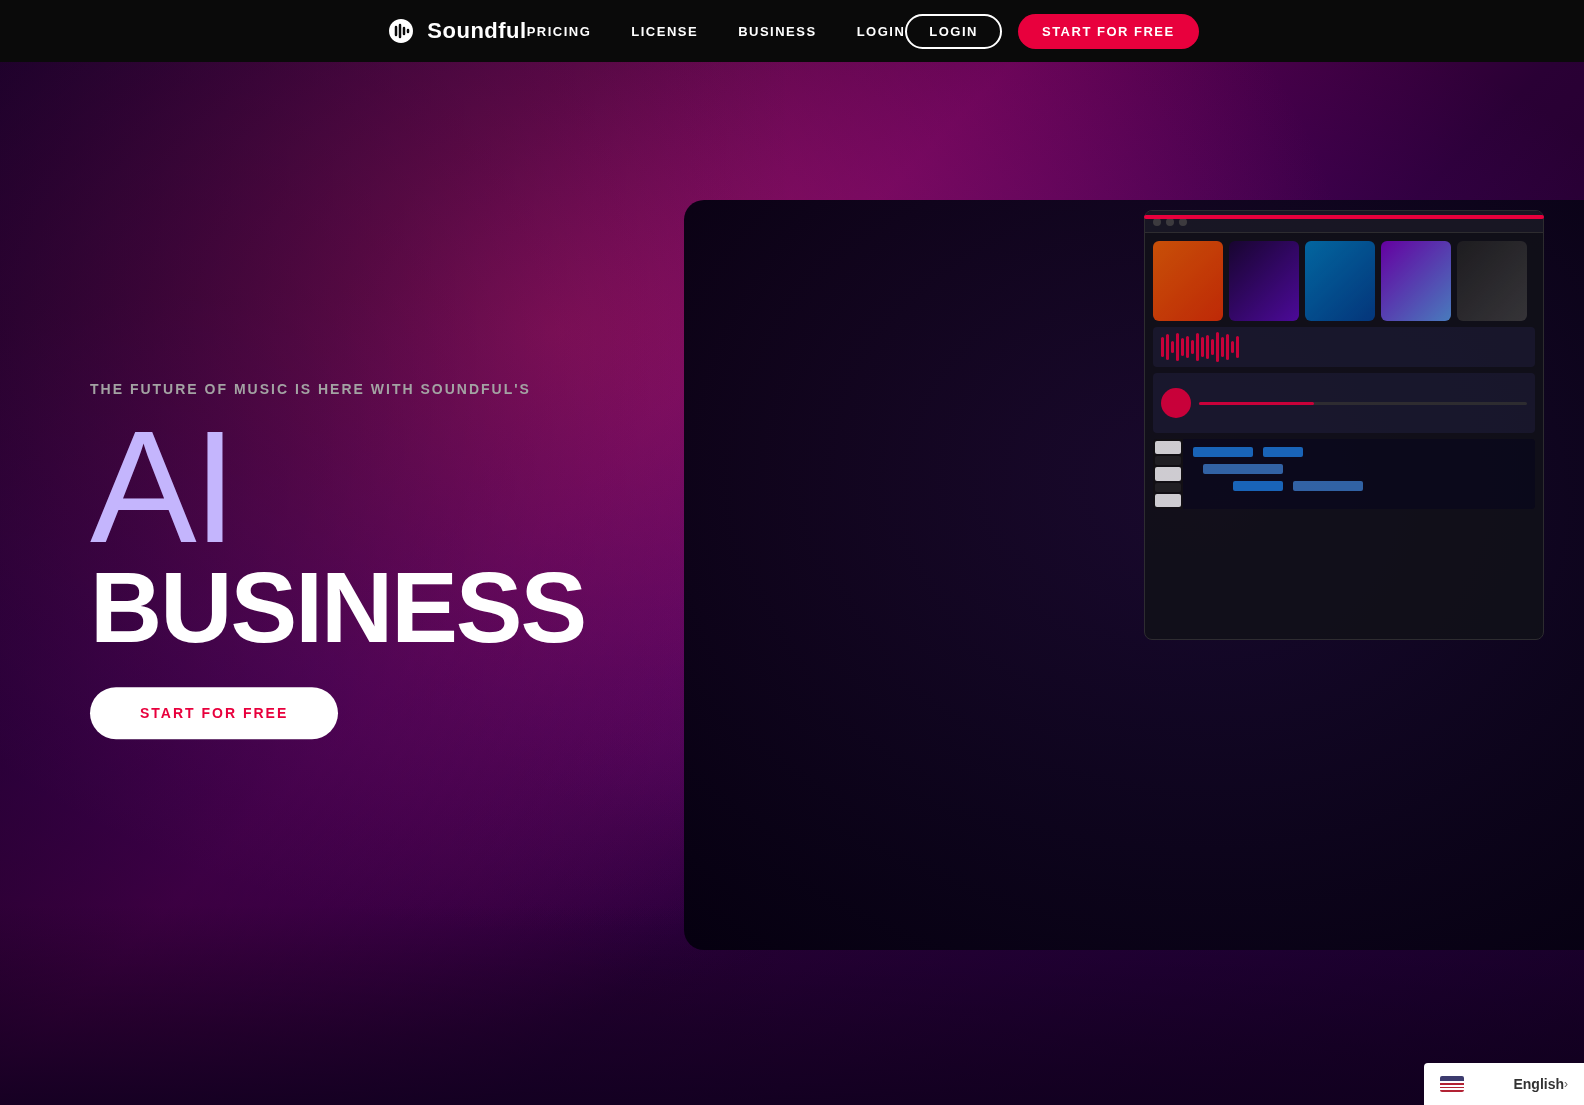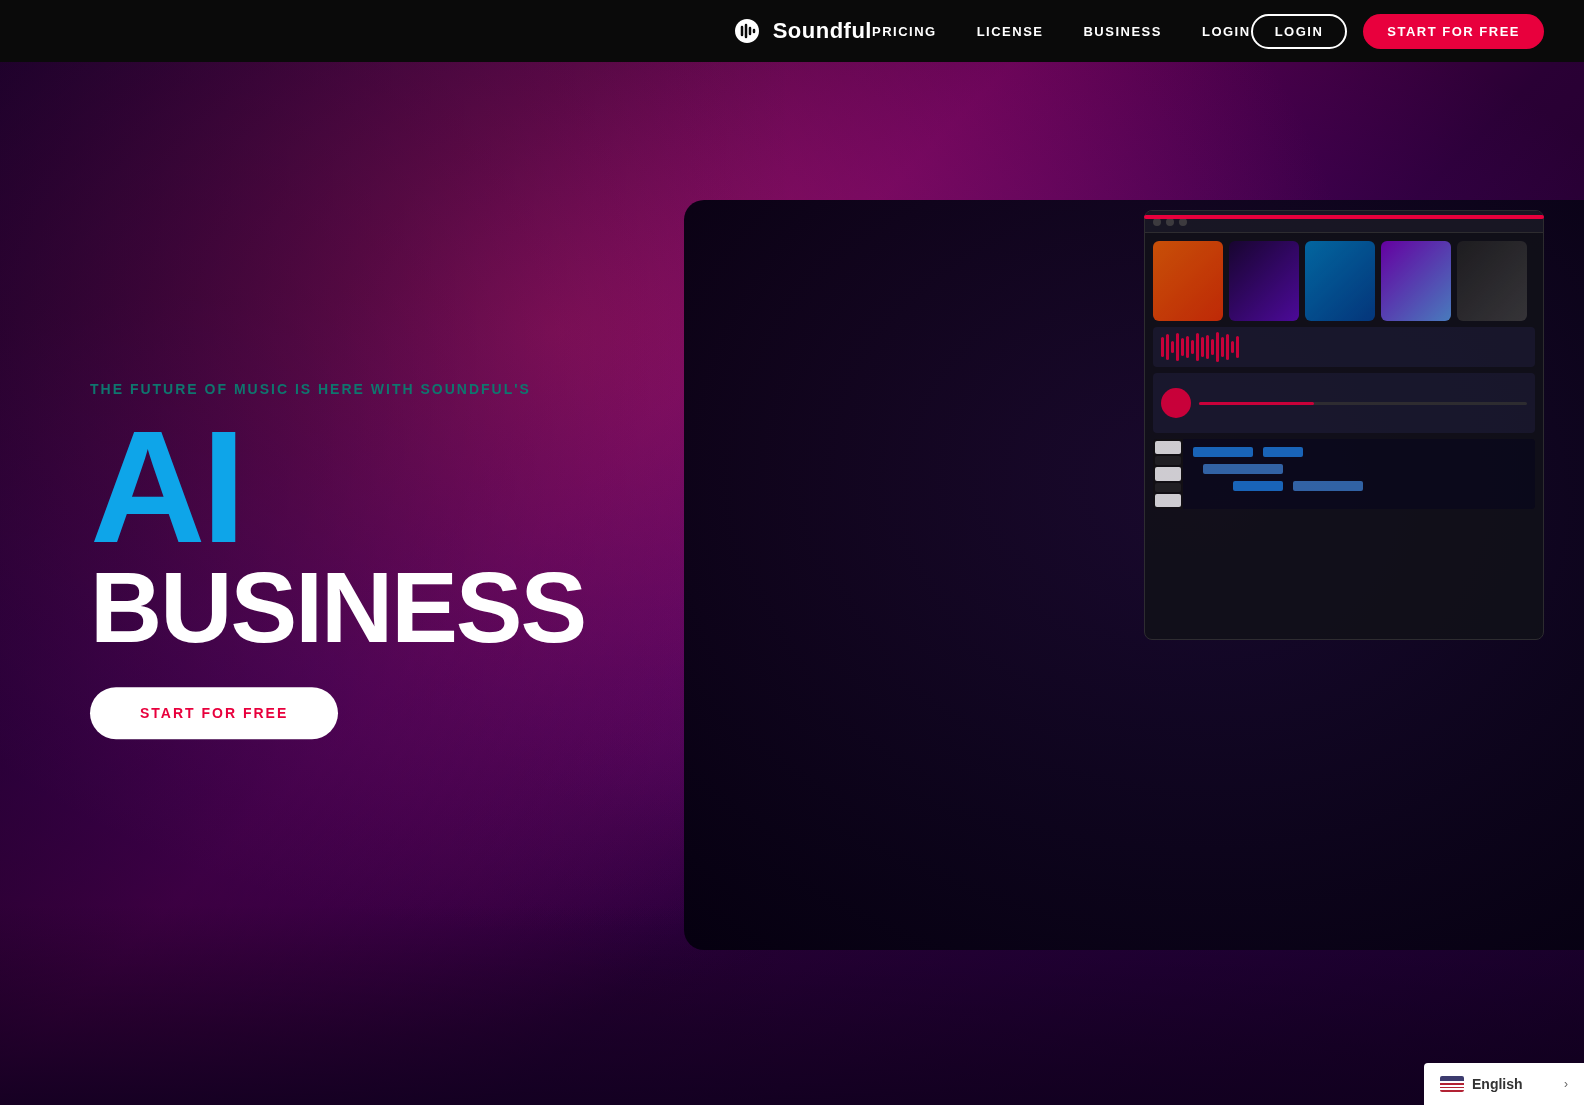--- a/index.html
+++ b/index.html
@@ -13,21 +13,21 @@
     }
 
     
     .navbar {
       position: absolute;
       top: 0; left: 0; right: 0;
       height: 62px;
       background: #0a0a0a;
       display: flex;
       align-items: center;
-      justify-content: flex-end;
+      justify-content: center;
       padding: 0 40px;
       z-index: 100;
     }
 
     .logo {
       display: flex;
       align-items: center;
       gap: 10px;
     }
 
@@ -213,32 +213,32 @@
     .hero-content {
       position: absolute;
       top: 50%;
       left: 90px;
       transform: translateY(-48%);
       max-width: 700px;
       z-index: 10;
     }
 
     .hero-subtitle {
-      color: #0f766e;
+      color: #a3a3a3;
       font-size: 14px;
       font-weight: 700;
       letter-spacing: 2px;
       text-transform: uppercase;
       margin-bottom: 10px;
     }
 
     .hero-title-ai {
-      color: #0ea5e9;
+      color: #c4b5fd;
       font-size: 160px;
-      font-weight: 700;
+      font-weight: 400;
       line-height: 1;
       letter-spacing: -4px;
       margin-bottom: -10px;
     }
 
     .hero-title-generator {
       color: #fff;
       font-size: 100px;
       font-weight: 900;
       line-height: 1;
@@ -277,20 +277,21 @@
       width: 160px;
       height: 42px;
       background: #fff;
       display: flex;
       align-items: center;
       justify-content: space-between;
       padding: 0 16px;
       border-radius: 4px 0 0 0;
       cursor: pointer;
       z-index: 100;
+      text-align: right;
     }
 
     .lang-flag {
       width: 24px;
       height: 16px;
       display: flex;
       flex-direction: column;
       overflow: hidden;
       border-radius: 2px;
     }

